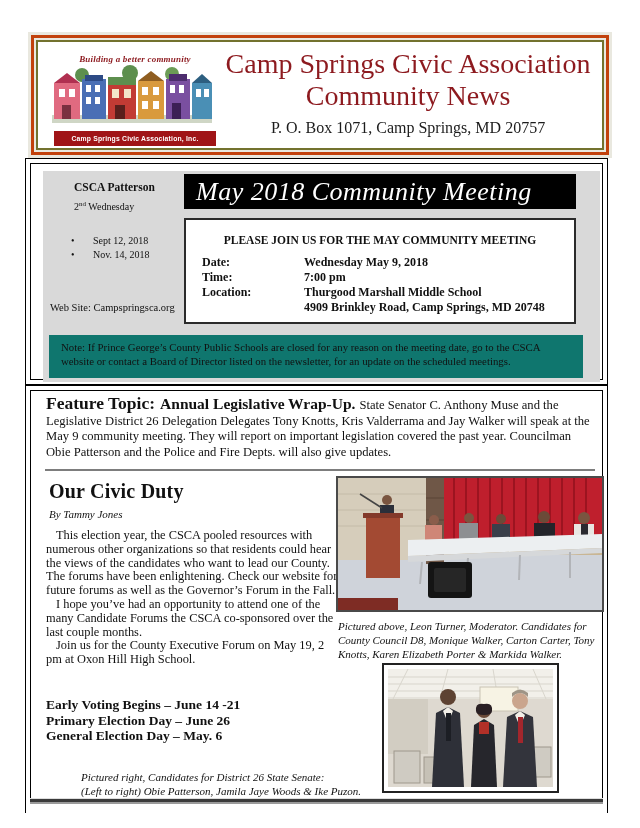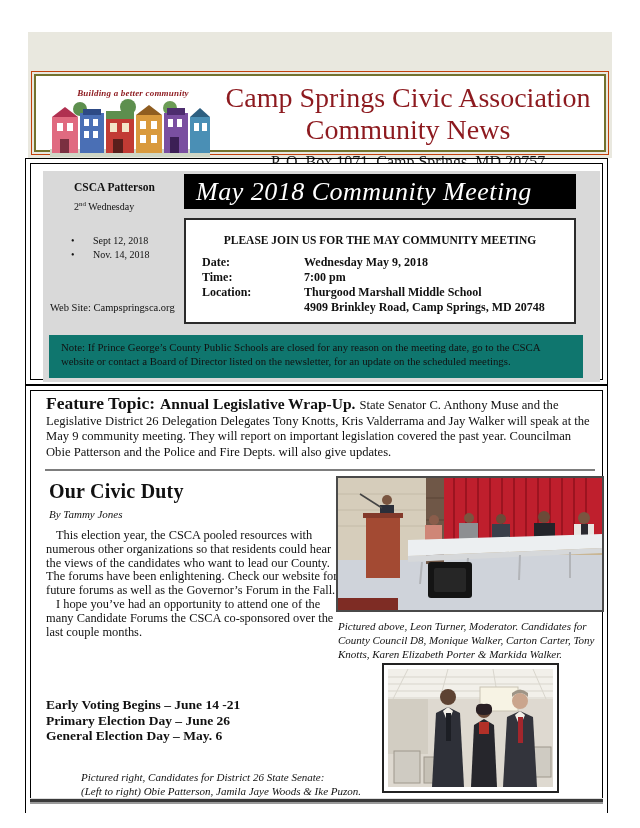--- a/index.html
+++ b/index.html
@@ -2,21 +2,21 @@
 <html><head>
 <meta charset="utf-8">
 <style>
   html,body{margin:0;padding:0;background:#ffffff;}
   #page{position:relative;width:640px;height:828px;background:#ffffff;overflow:hidden;
         font-family:"Liberation Serif", serif;color:#111;}
   
   .header-band{position:absolute;left:28px;top:32px;width:584px;height:126px;
                background:#e9e8df;}
   .header-frame-outer{position:absolute;left:3px;top:3px;right:3px;bottom:3px;
-               border:1px solid #c2410c;margin-top:36px;}
+               border:3px solid #c2410c;}
   .header-frame-inner{position:absolute;left:2px;top:2px;right:2px;bottom:2px;
                border:2px solid #73722e;background:#ffffff;}
   .logo{position:absolute;left:14px;top:12px;width:166px;height:94px;text-align:center;}
   .logo-tagline{font-style:italic;font-weight:bold;font-size:9px;color:#8d1a1f;
                 letter-spacing:.2px;margin-bottom:1px;}
   .logo-banner{position:absolute;left:2px;bottom:2px;right:2px;height:15px;background:#a01417;
                color:#fff;font-size:6.8px;font-weight:bold;line-height:15px;
                font-family:"Liberation Sans",sans-serif;letter-spacing:.2px;}
   .title-block{position:absolute;left:182px;right:6px;top:6px;text-align:center;}
   .title-line{font-size:28px;line-height:32px;color:#8d1a1f;}
@@ -186,20 +186,21 @@
     <div class="feature"><span class="f-label">Feature Topic:</span><span class="f-title">Annual Legislative Wrap-Up.</span><span class="f-body">State Senator C. Anthony Muse and the Legislative District 26 Delegation Delegates Tony Knotts, Kris Valderrama and Jay Walker will speak at the May 9 community meeting.  They will report on important legislation covered the past year.  Councilman Obie Patterson and the Police and Fire Depts. will also give updates.</span></div>
 
     <div class="gray-hr"></div>
 
     <div class="civic-head">Our Civic Duty</div>
     <div class="civic-byline">By Tammy Jones</div>
 
     <div class="civic-paras">
       <p>This election year, the CSCA pooled resources with numerous other organizations so that residents could hear the views of the candidates who want to lead our County. The forums have been enlightening. Check our website for future forums as well as the Governor’s Forum in the Fall.</p>
       <p>I hope you’ve had an opportunity to attend one of the many Candidate Forums the CSCA co-sponsored over the last couple months.</p>
+      <p>Join us for the County Executive Forum on May 19, 2 pm at Oxon Hill High School.</p>
     </div>
 
     <div class="election">
       <div>Early Voting Begins – June 14 -21</div>
       <div>Primary Election Day – June 26</div>
       <div>General Election Day – May. 6</div>
     </div>
 
     <div class="cap-bottom">
       <div>Pictured right, Candidates for District 26 State Senate:</div>

